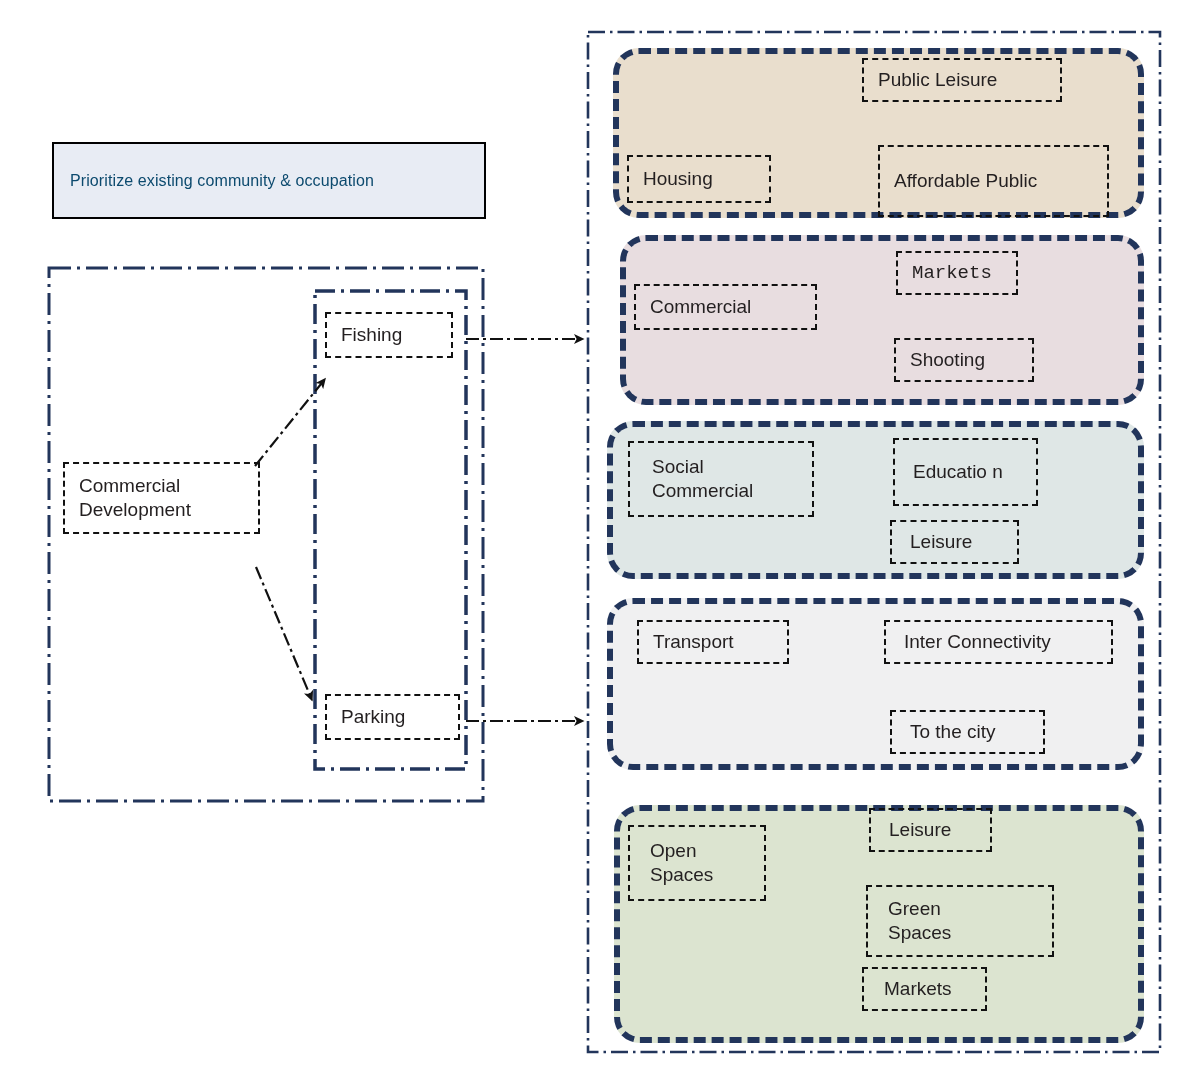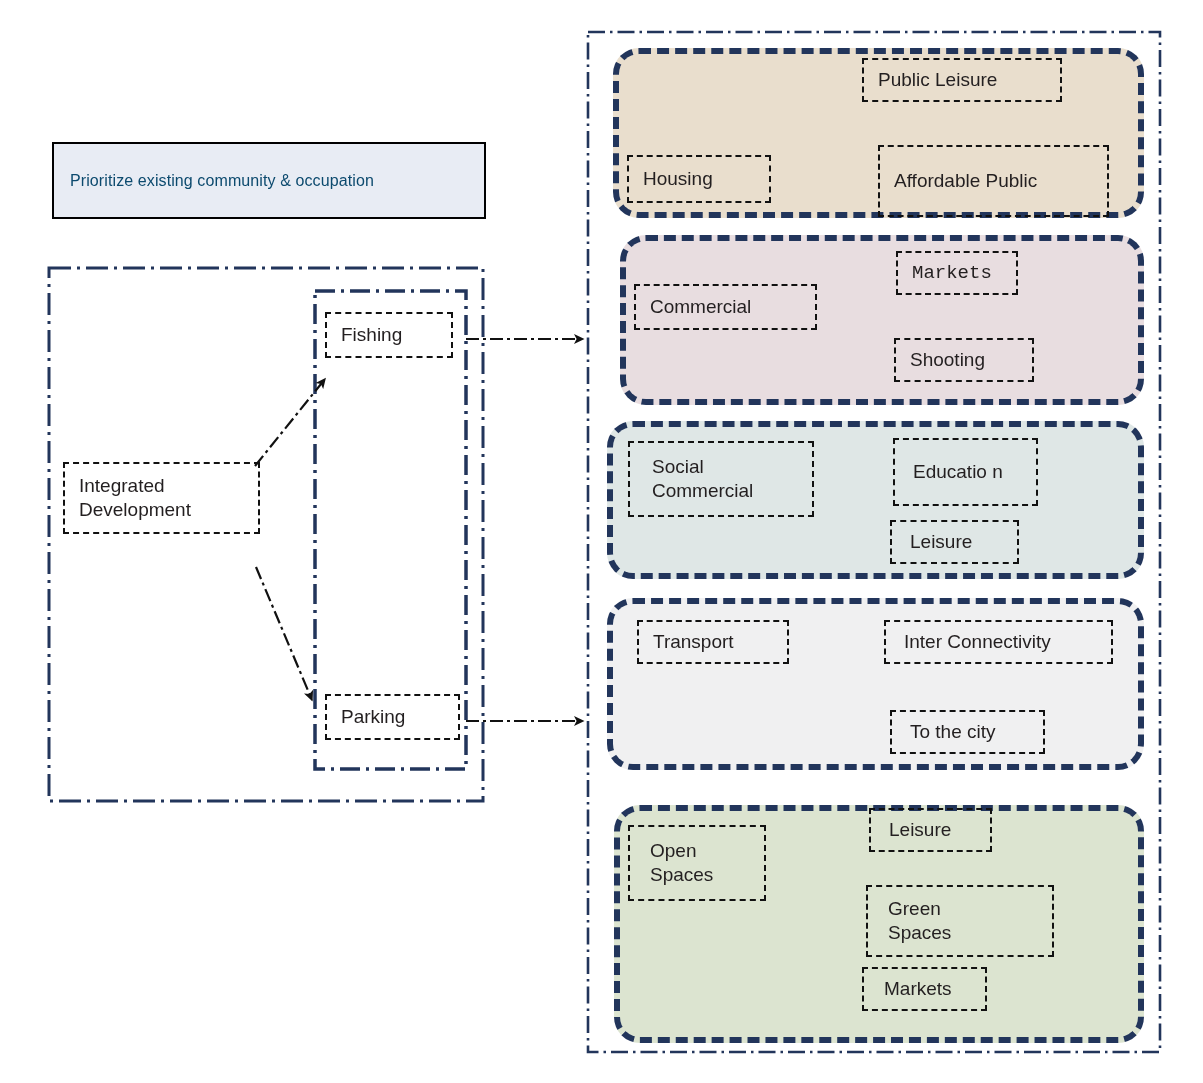--- a/index.html
+++ b/index.html
@@ -107,21 +107,21 @@
     <path d="M760,829 L861,829" fill="none" stroke="#111111" stroke-width="2.2" stroke-dasharray="12 4 2.5 4" marker-end="url(#arrowBlack)"></path>
     <path d="M762,834 L851,913" fill="none" stroke="#111111" stroke-width="2.2" stroke-dasharray="12 4 2.5 4" marker-end="url(#arrowBlack)"></path>
     <path d="M766,837 L848,988" fill="none" stroke="#111111" stroke-width="2.2" stroke-dasharray="12 4 2.5 4" marker-end="url(#arrowBlack)"></path>
   </svg>
 
   <div class="abs title-box">
     <div class="title-text">Prioritize existing community &amp; occupation</div>
   </div>
 
   <div class="abs node" style="left:63px; top:462px; width:197px; height:72px; align-items:center;">
-    <span>Integrated Development</span>
+    <span>Commercial Development</span>
   </div>
 
   <div class="abs node" style="left:325px; top:312px; width:128px; height:46px;text-align:center;">
     <span>Fishing</span>
   </div>
 
   <div class="abs node" style="left:325px; top:694px; width:135px; height:46px;">
     <span>Parking</span>
   </div>
 

